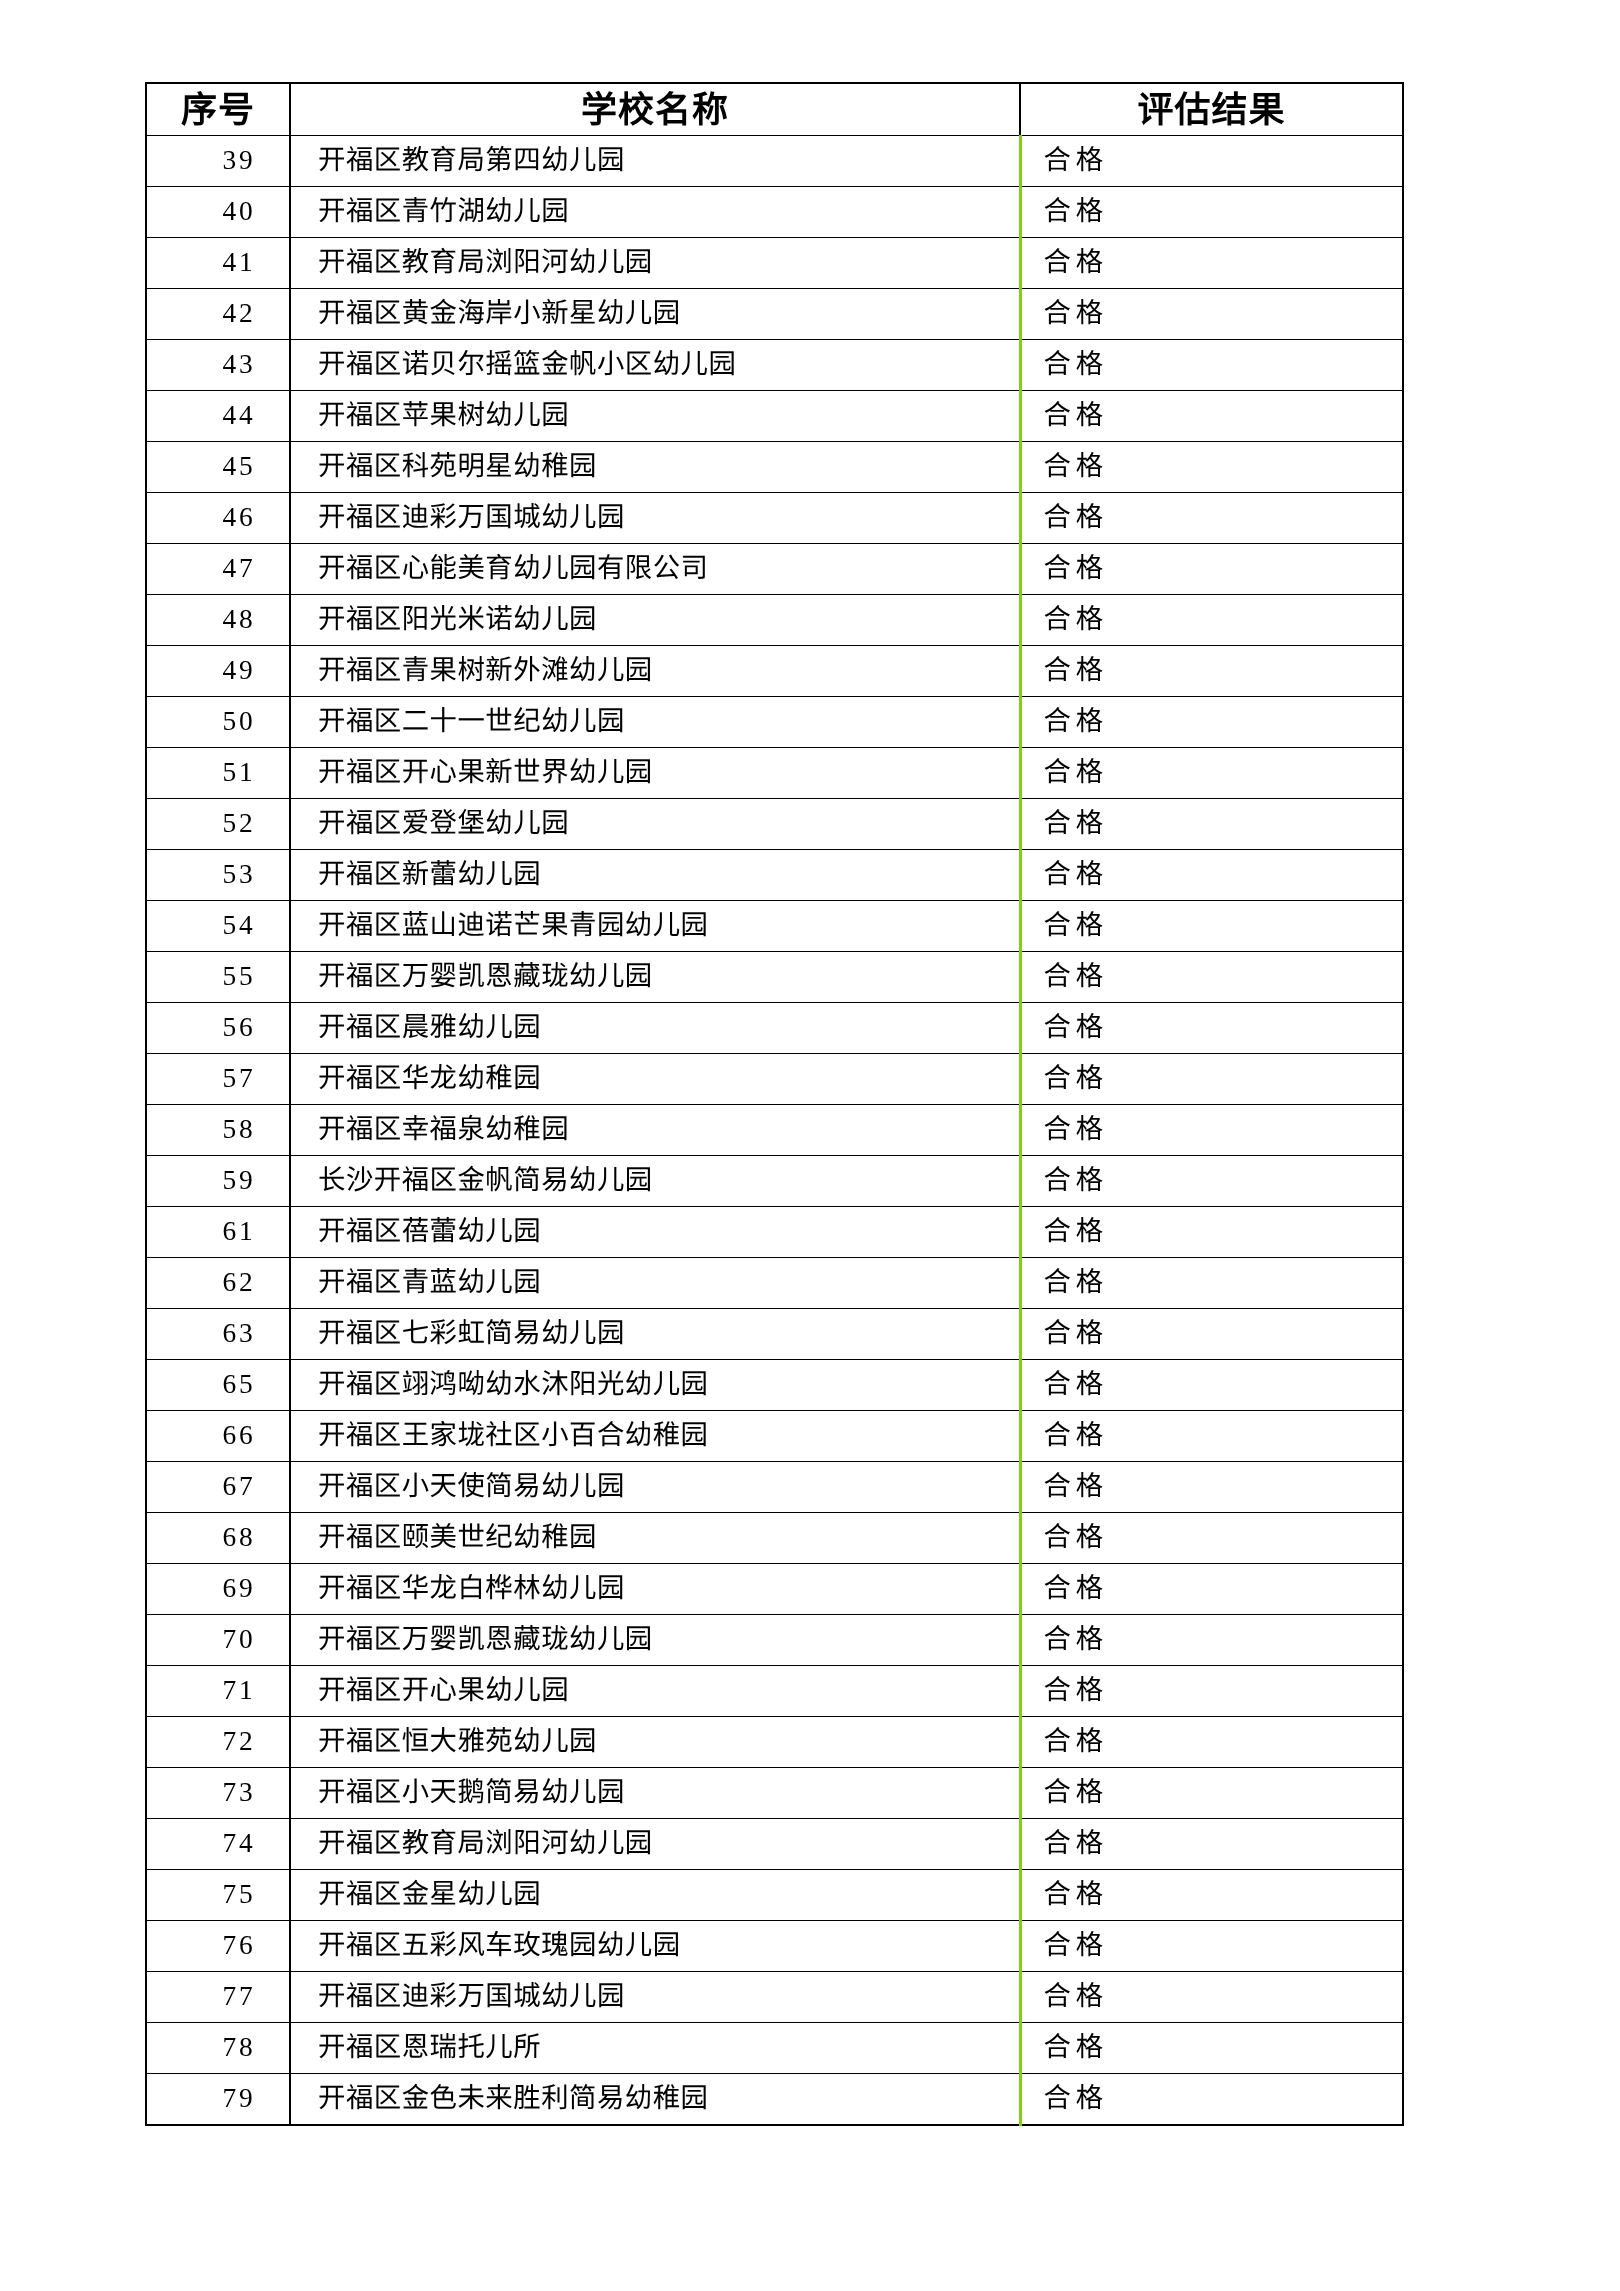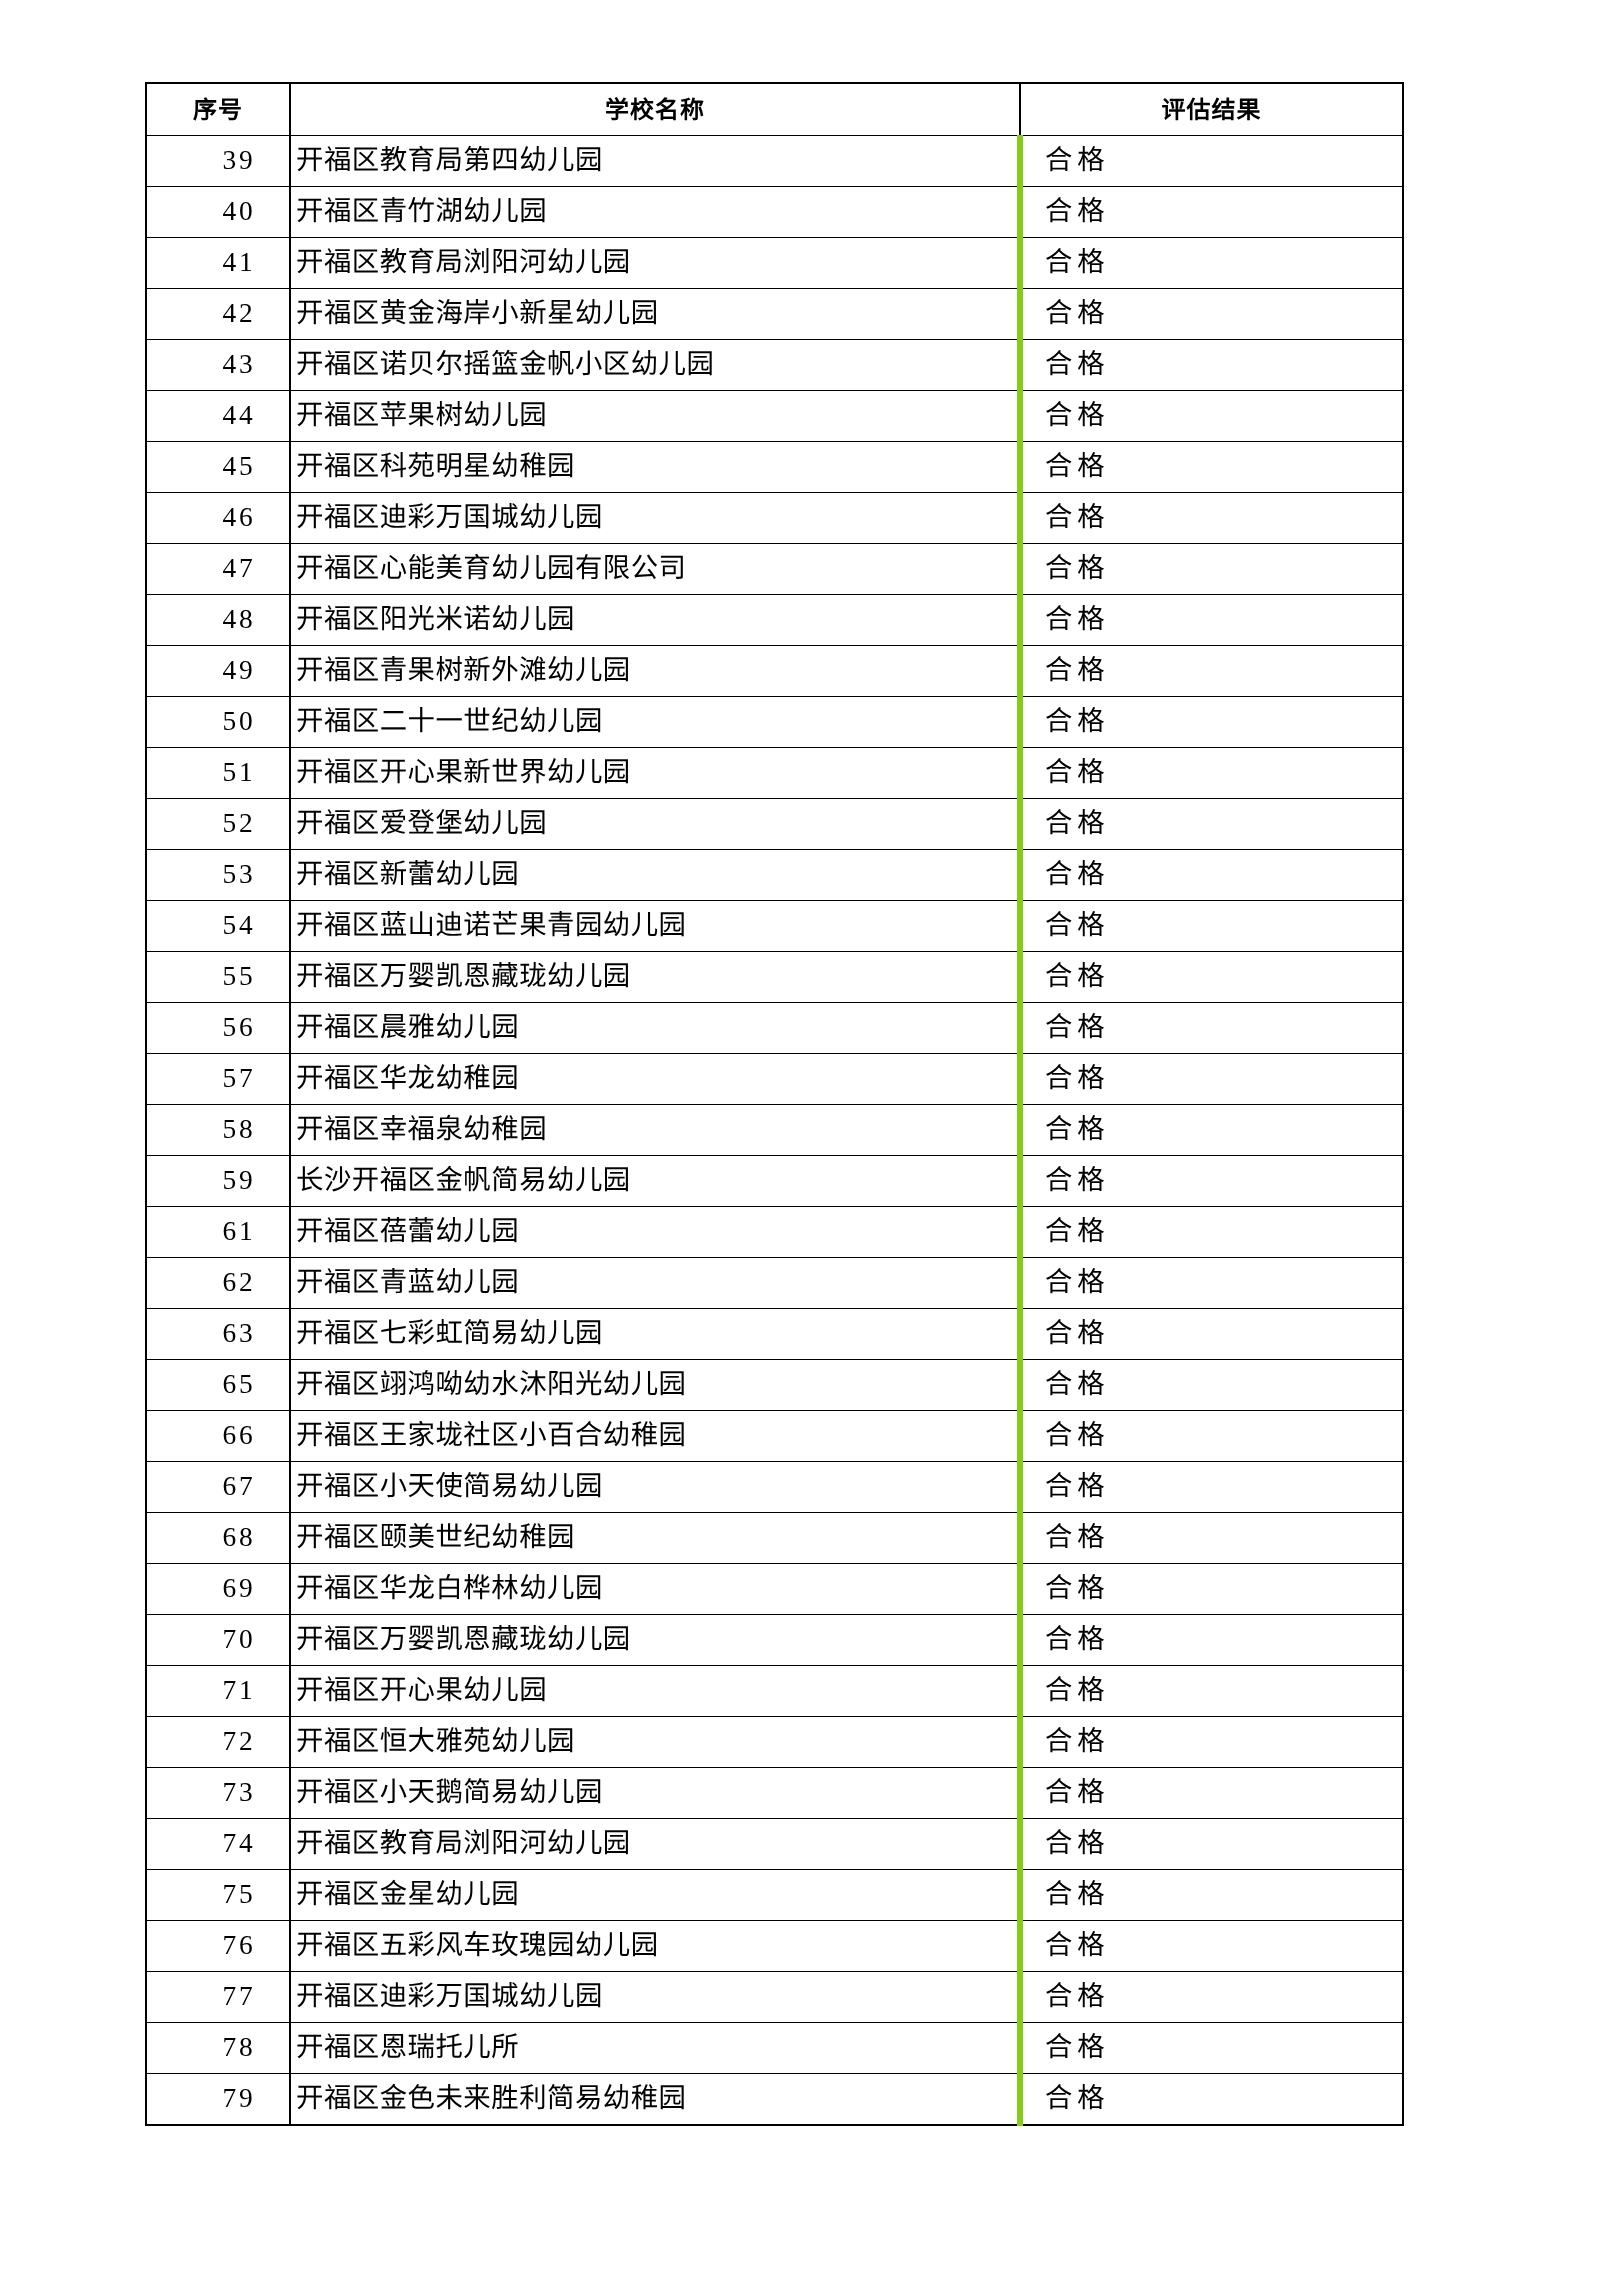--- a/index.html
+++ b/index.html
@@ -50,21 +50,21 @@
   }
 
   
   table.eval-table {
     border: 2.9px solid #000000;
   }
 
   
   thead tr th {
     height: 51px;
-    font-size: 24px;
+    font-size: 36px;
     font-weight: 700;
     text-align: center;
     letter-spacing: 1px;
     border-bottom: 2.9px solid #000000;
     font-family: "Liberation Sans", "DejaVu Sans", sans-serif;
   }
   thead tr th.th-index  { border-right: 2px solid #000000; }
   thead tr th.th-name   { border-right: 2px solid #000000; }
 
   
@@ -74,23 +74,23 @@
   }
   tbody td.cell-index {
     text-align: center;
     font-family: "Liberation Serif", "DejaVu Serif", serif;
     letter-spacing: 2.9px;
     border-right: 2px solid #000000;
     padding-left: 42px;
   }
   tbody td.cell-name {
     text-align: left;
-    padding-left: 5px;
+    padding-left: 27px;
     letter-spacing: 0.5px;
-    border-right: 6px solid #84cc16;
+    border-right: 3px solid #84cc16;
     white-space: nowrap;
     overflow: hidden;
   }
   tbody td.cell-result {
     text-align: left;
     letter-spacing: 4.9px;
     padding-left: 22px;
   }
 </style>
 </head>

